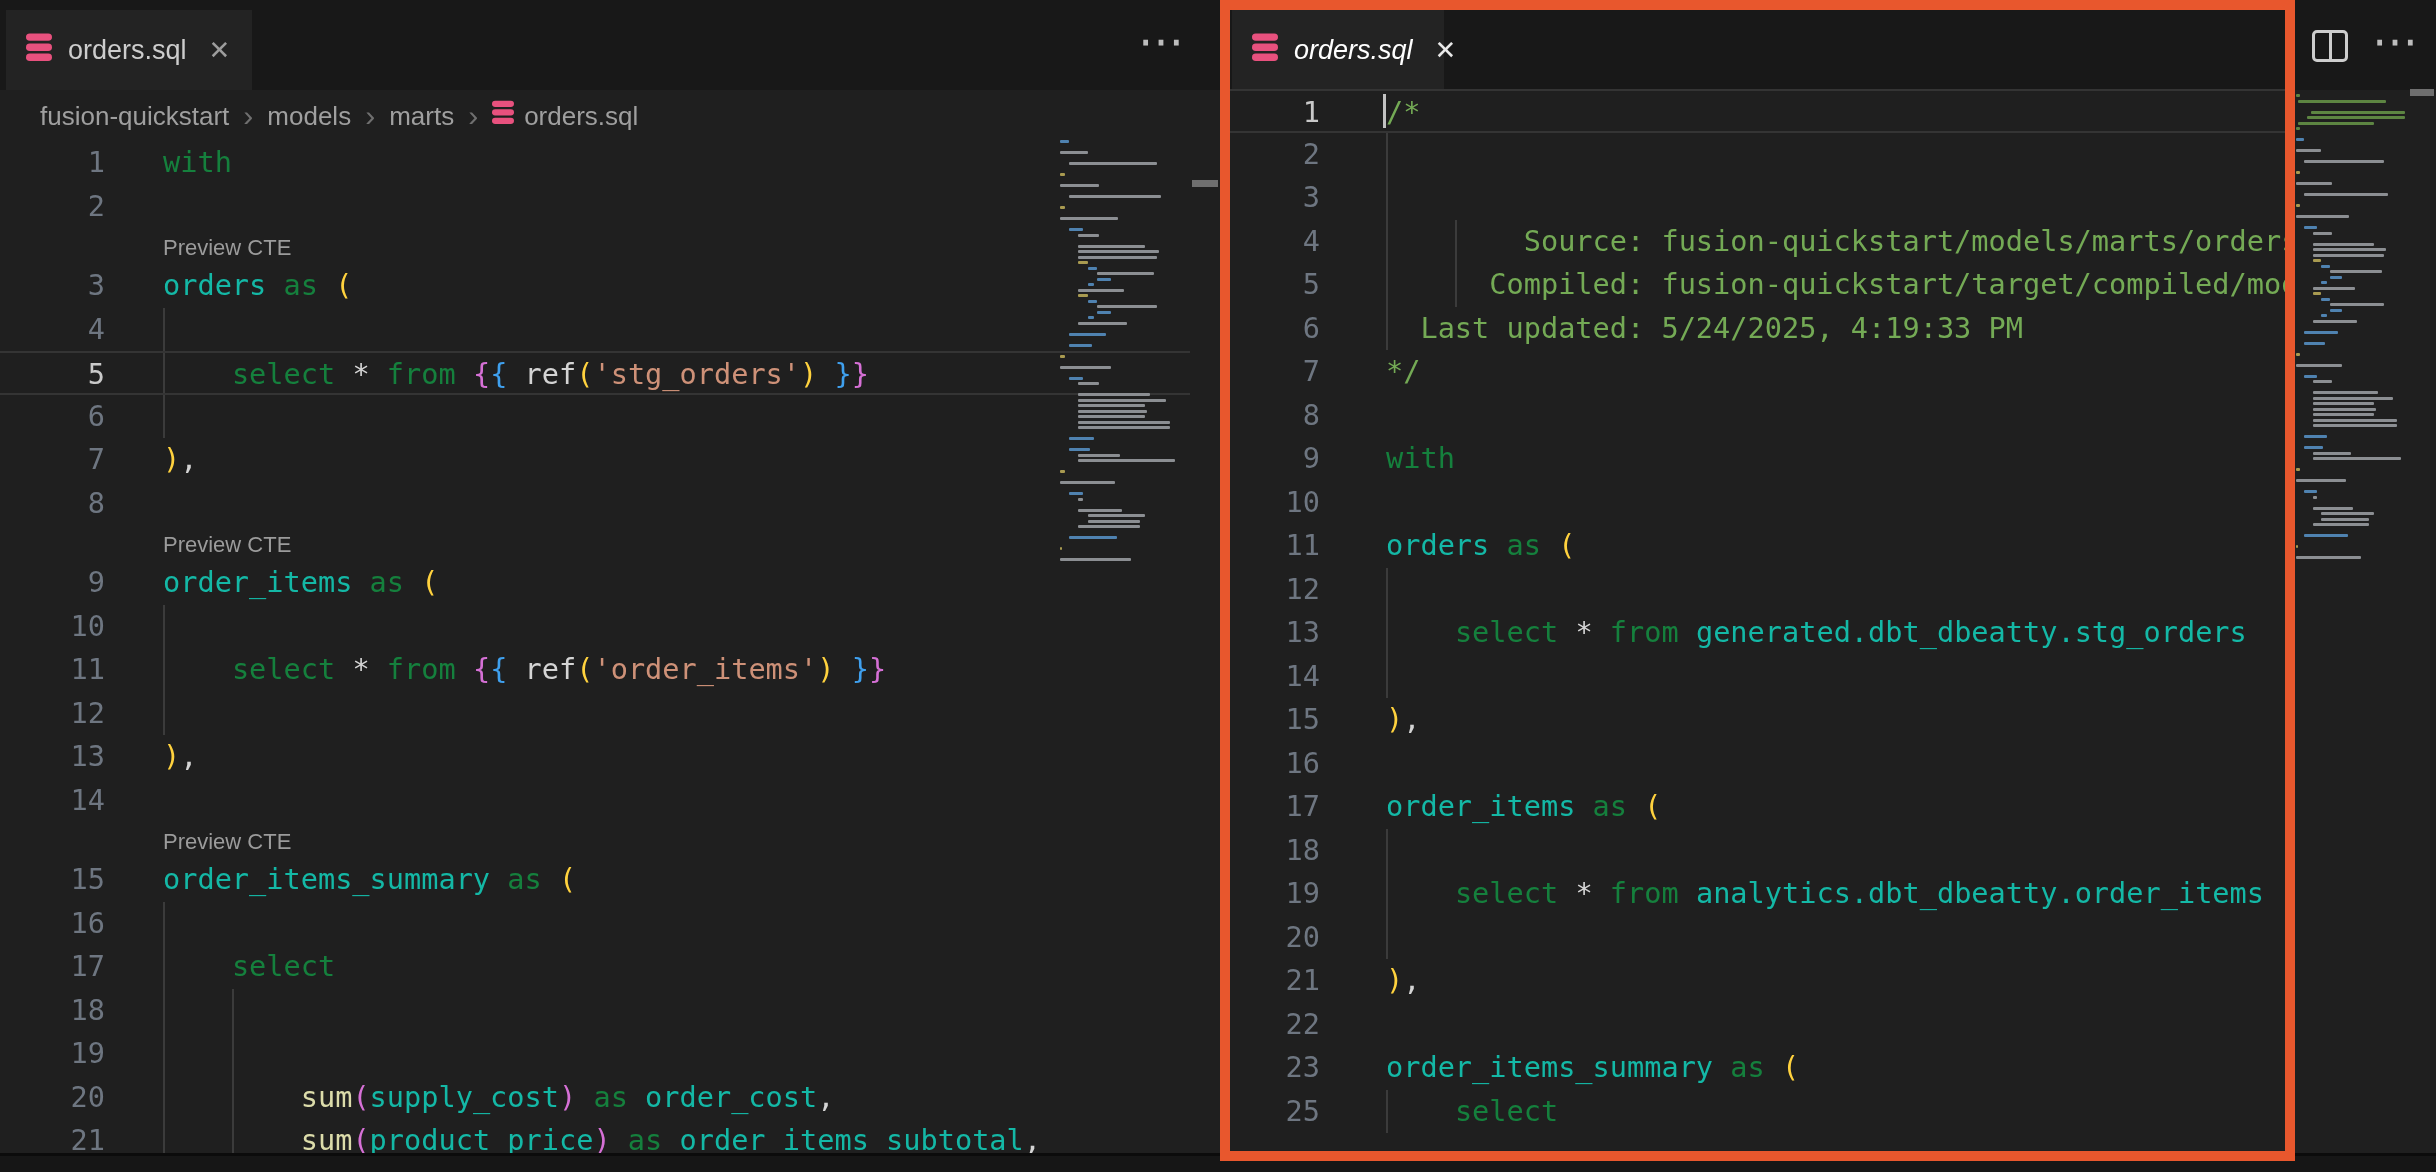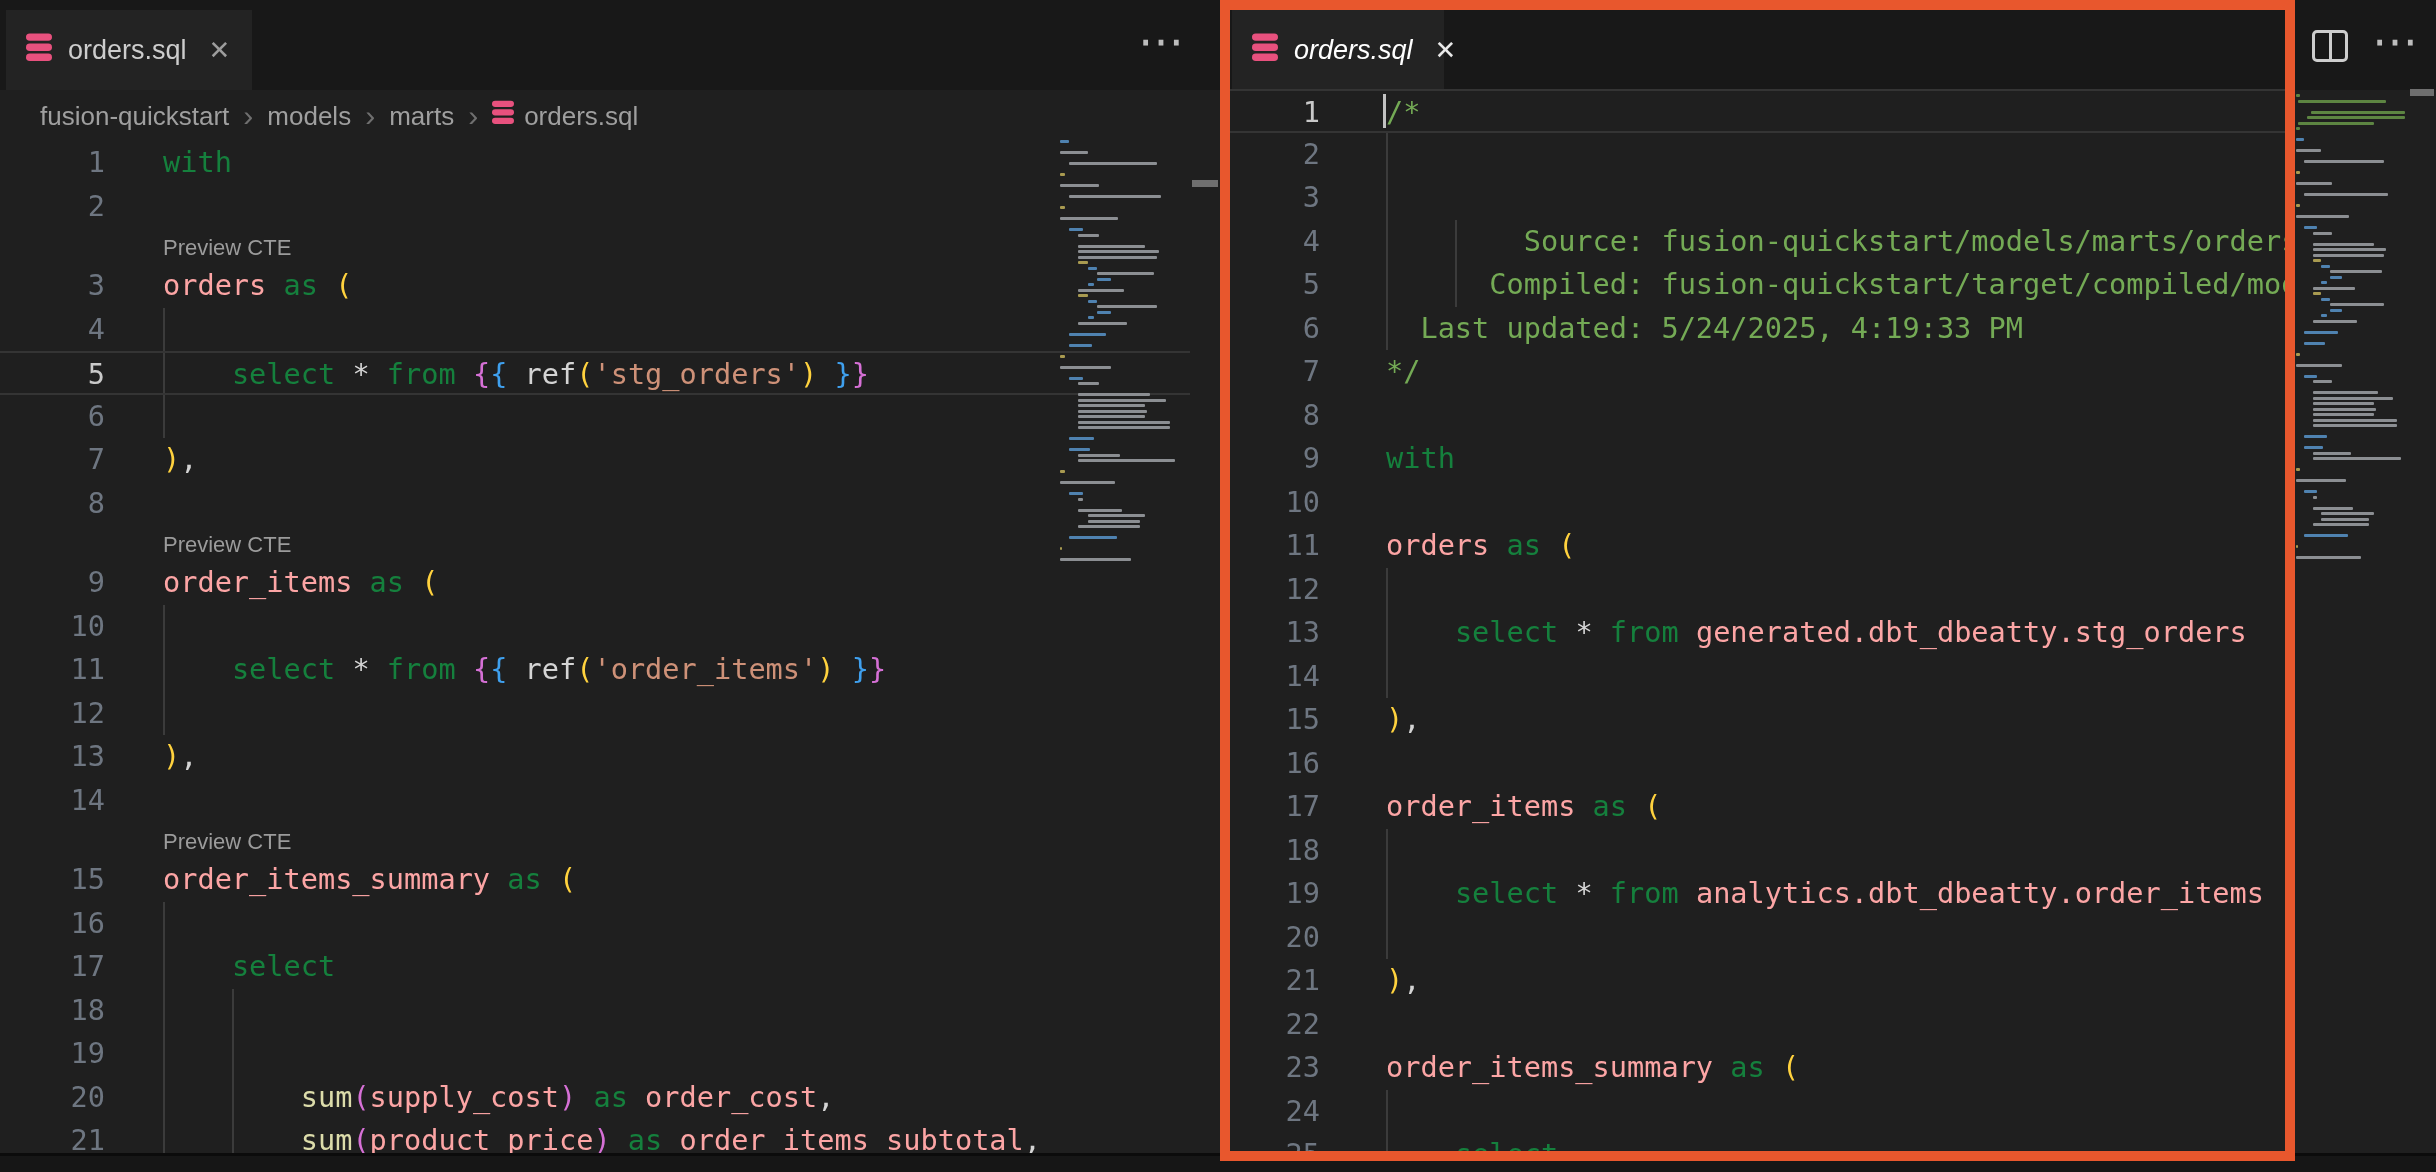--- a/index.html
+++ b/index.html
@@ -38,21 +38,21 @@
   .num { position:absolute; left:0; top:0; text-align:right; color:#6e7681; }
   .row.cur .num { color:#c9c9c9; }
   .codeline { position:absolute; top:0; }
   .guide { position:absolute; top:0; bottom:0; width:2px; background:#3b3b3b; }
   .lensrow { position:relative; height:36px; line-height:40px; }
   .lens { position:absolute; top:0; font-family:"Liberation Sans",sans-serif; font-size:22px; color:#9b9b9b; cursor:pointer; }
   .caret { position:absolute; top:3px; bottom:3px; width:3px; background:#c2c2c2; }
 
   .tk-kw  { color:#15803d; }
   .tk-pl  { color:#D4D4D4; }
-  .tk-id  { color:#fca5a5; }
+  .tk-id  { color:#14b8a6; }
   .tk-fn  { color:#DCDCAA; }
   .tk-str { color:#CE9178; }
   .tk-cm  { color:#74AA55; }
   .tk-b1  { color:#FFD23E; }
   .tk-b2  { color:#D670D6; }
   .tk-b3  { color:#3FA0EE; }
 
   .minimap { position:absolute; cursor:pointer; }
   .mmrow { position:absolute; height:3px; border-radius:1px; }
   .mm-w { background:#8b8e92; }
@@ -238,21 +238,20 @@
       <div class="row"><span class="num" style="width: 100px;">14</span><span class="guide" style="left: 166px;"></span></div>
       <div class="row"><span class="num" style="width: 100px;">15</span><span class="codeline" style="left: 166px;"><span class="tk-b1">)</span><span class="tk-pl">,</span></span></div>
       <div class="row"><span class="num" style="width: 100px;">16</span></div>
       <div class="row"><span class="num" style="width: 100px;">17</span><span class="codeline" style="left: 166px;"><span class="tk-id">order_items </span><span class="tk-kw">as</span><span class="tk-pl"> </span><span class="tk-b1">(</span></span></div>
       <div class="row"><span class="num" style="width: 100px;">18</span><span class="guide" style="left: 166px;"></span></div>
       <div class="row"><span class="num" style="width: 100px;">19</span><span class="guide" style="left: 166px;"></span><span class="codeline" style="left: 166px;"><span class="tk-pl">    </span><span class="tk-kw">select</span><span class="tk-pl"> * </span><span class="tk-kw">from</span><span class="tk-pl"> </span><span class="tk-id">analytics.dbt_dbeatty.order_items</span></span></div>
       <div class="row"><span class="num" style="width: 100px;">20</span><span class="guide" style="left: 166px;"></span></div>
       <div class="row"><span class="num" style="width: 100px;">21</span><span class="codeline" style="left: 166px;"><span class="tk-b1">)</span><span class="tk-pl">,</span></span></div>
       <div class="row"><span class="num" style="width: 100px;">22</span></div>
       <div class="row"><span class="num" style="width: 100px;">23</span><span class="codeline" style="left: 166px;"><span class="tk-id">order_items_summary </span><span class="tk-kw">as</span><span class="tk-pl"> </span><span class="tk-b1">(</span></span></div>
-      <div class="row"><span class="num" style="width: 100px;">24</span><span class="guide" style="left: 166px;"></span></div>
       <div class="row"><span class="num" style="width: 100px;">25</span><span class="guide" style="left: 166px;"></span><span class="codeline" style="left: 166px;"><span class="tk-pl">    </span><span class="tk-kw">select</span></span></div>
     </div>
 
   <div class="minimap" id="right-minimap" style="left:1076px;top:94px;width:112px;height:470px;">
       <div class="mmrow mm-g" style="top: 0px; left: 0px; width: 4.2px;"></div>
       <div class="mmrow mm-g" style="top: 5.5px; left: 2.1px; width: 88.2px;"></div>
       <div class="mmrow mm-g" style="top: 16.5px; left: 14.7px; width: 94.5px;"></div>
       <div class="mmrow mm-g" style="top: 22px; left: 10.5px; width: 98.7px;"></div>
       <div class="mmrow mm-g" style="top: 27.5px; left: 2.1px; width: 75.6px;"></div>
       <div class="mmrow mm-g" style="top: 33px; left: 0px; width: 4.2px;"></div>

